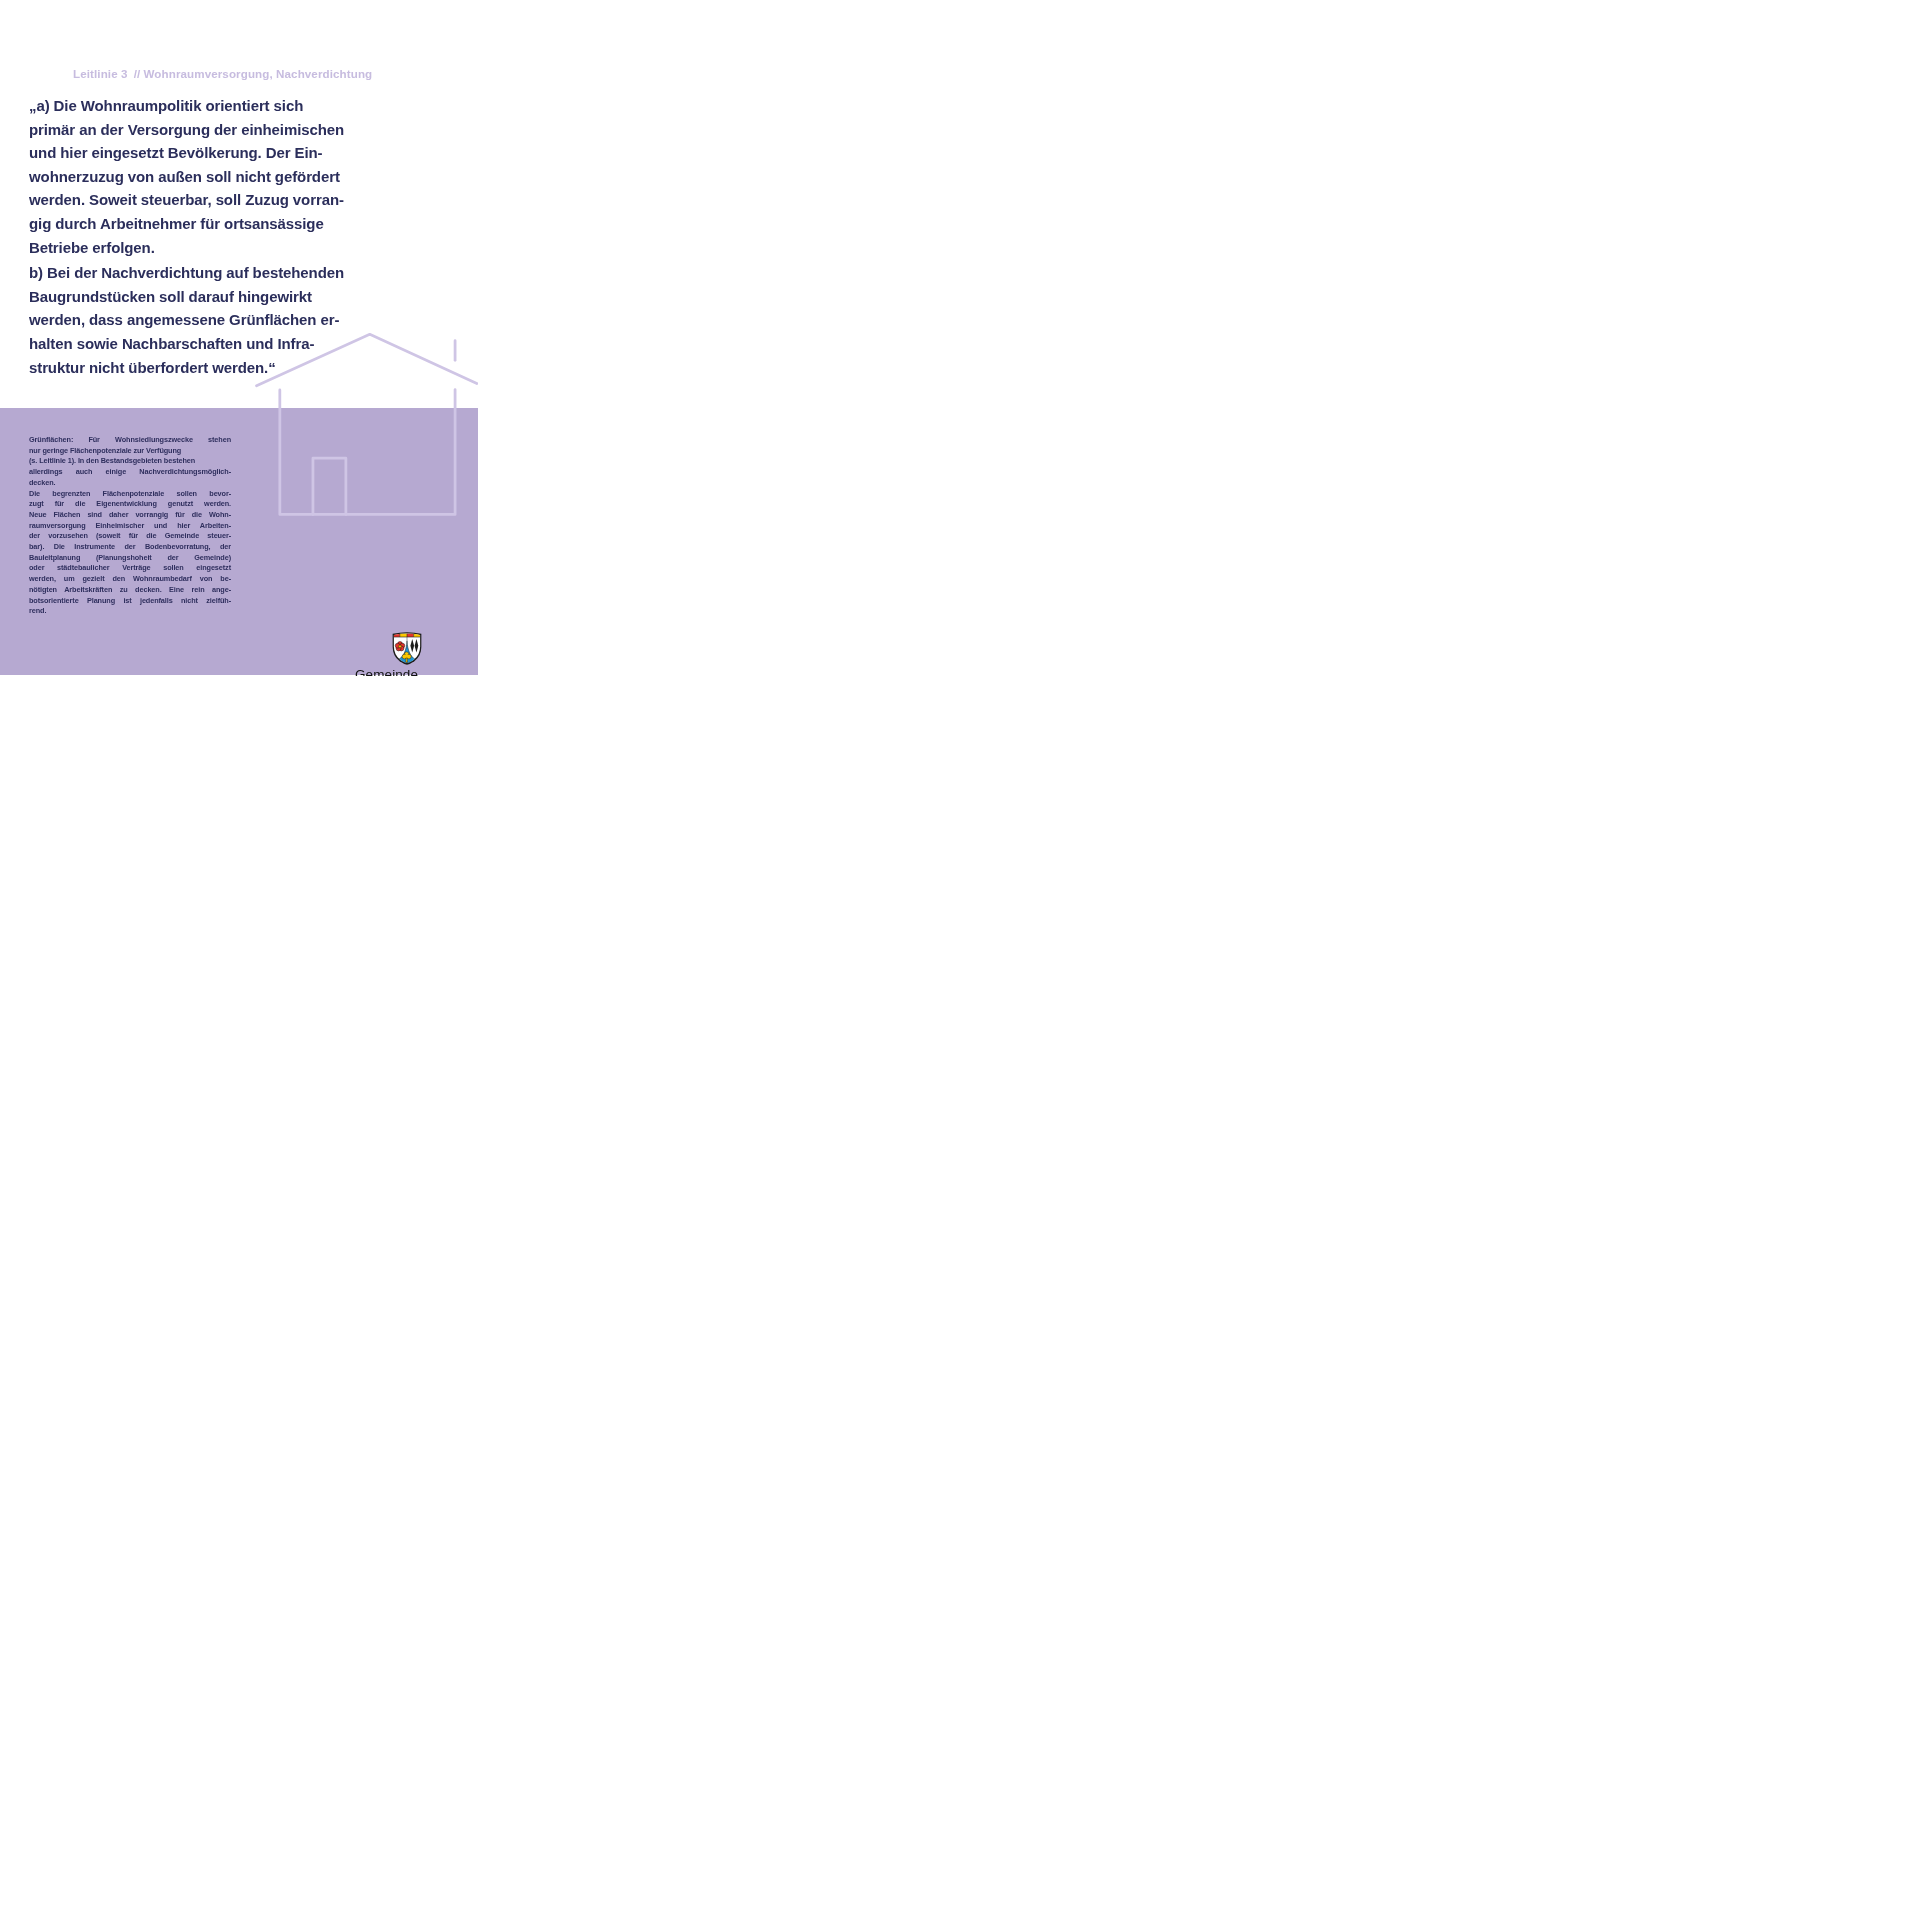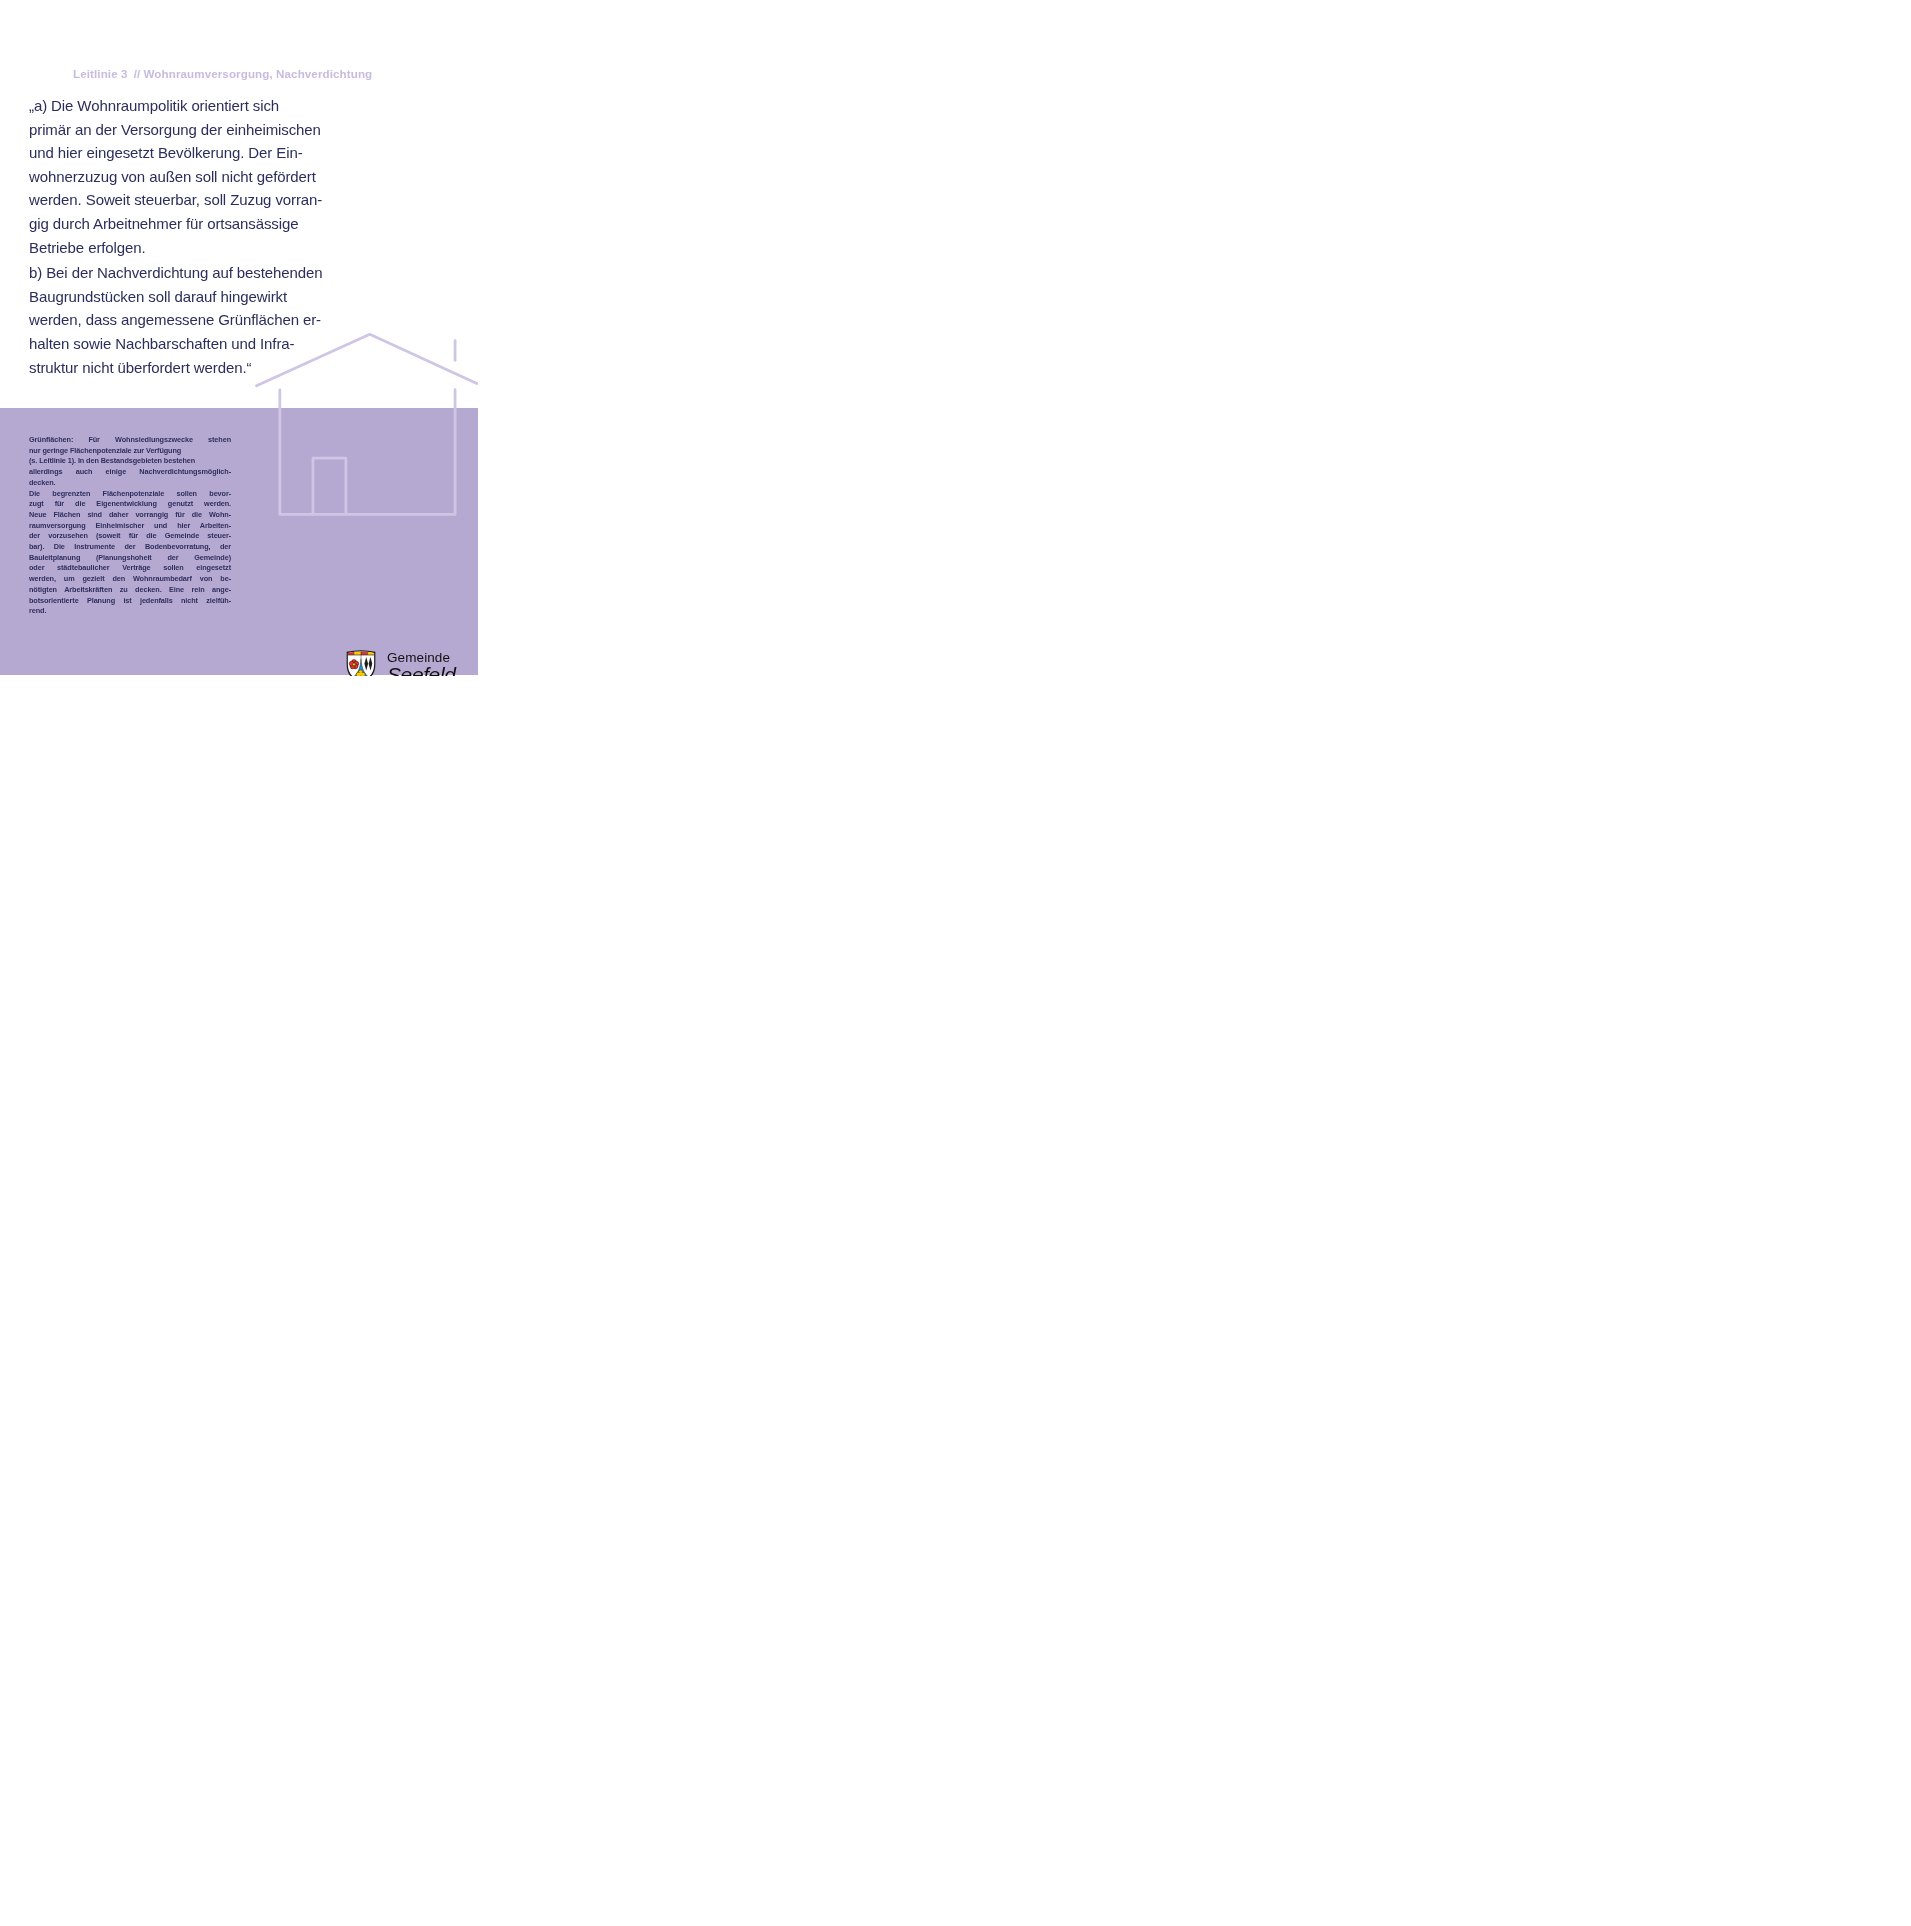--- a/index.html
+++ b/index.html
@@ -10,31 +10,31 @@
   }
   .band{position:absolute;left:0;top:408px;width:478px;height:267px;background:#b6a9d1;z-index:0;}
   svg.house{position:absolute;left:0;top:0;width:478px;height:676px;z-index:1;pointer-events:none;}
   .kicker{
     position:absolute;left:29px;top:67px;z-index:2;
     font-size:11.6px;font-weight:700;color:#c7bcdf;line-height:14px;letter-spacing:0.1px;white-space:nowrap;padding-left:44px;
   }
   .kicker .sep{margin-left:6.2px;margin-right:3.1px;}
   .quote{
     position:absolute;left:29px;top:94px;width:406px;z-index:2;
-    font-size:15px;font-weight:400;color:#2b2e5b;line-height:23.6px;letter-spacing:-0.1px;
+    font-size:15px;font-weight:700;color:#2b2e5b;line-height:23.6px;letter-spacing:-0.1px;
   }
   .quote .para-b{margin-top:2px;}
   .exp{
     position:absolute;left:29px;top:435px;width:202px;z-index:2;
     font-size:7.3px;font-weight:600;color:#2f2f5e;line-height:10.7px;letter-spacing:-0.1px;
   }
   .exp b{font-weight:700;}
   .line{text-align:left;}
   .line.jl{text-align:justify;text-align-last:justify;}
-  .logo{position:absolute;left:345px;top:648px;z-index:2;display:flex;align-items:center;}
+  .logo{position:absolute;left:345px;top:630px;z-index:2;display:flex;align-items:flex-end;flex-direction:column;}
   .coat{width:32px;height:35px;display:block;}
   .logo-text{margin-left:10px;margin-top:2.5px;color:#111111;}
   .name-top{font-size:13.5px;line-height:14.3px;font-weight:400;letter-spacing:0.1px;}
   .name-bottom{font-size:21px;line-height:19px;font-weight:400;font-style:italic;letter-spacing:-0.4px;}
 </style>
 </head>
 <body>
 
 <div class="page">
 

